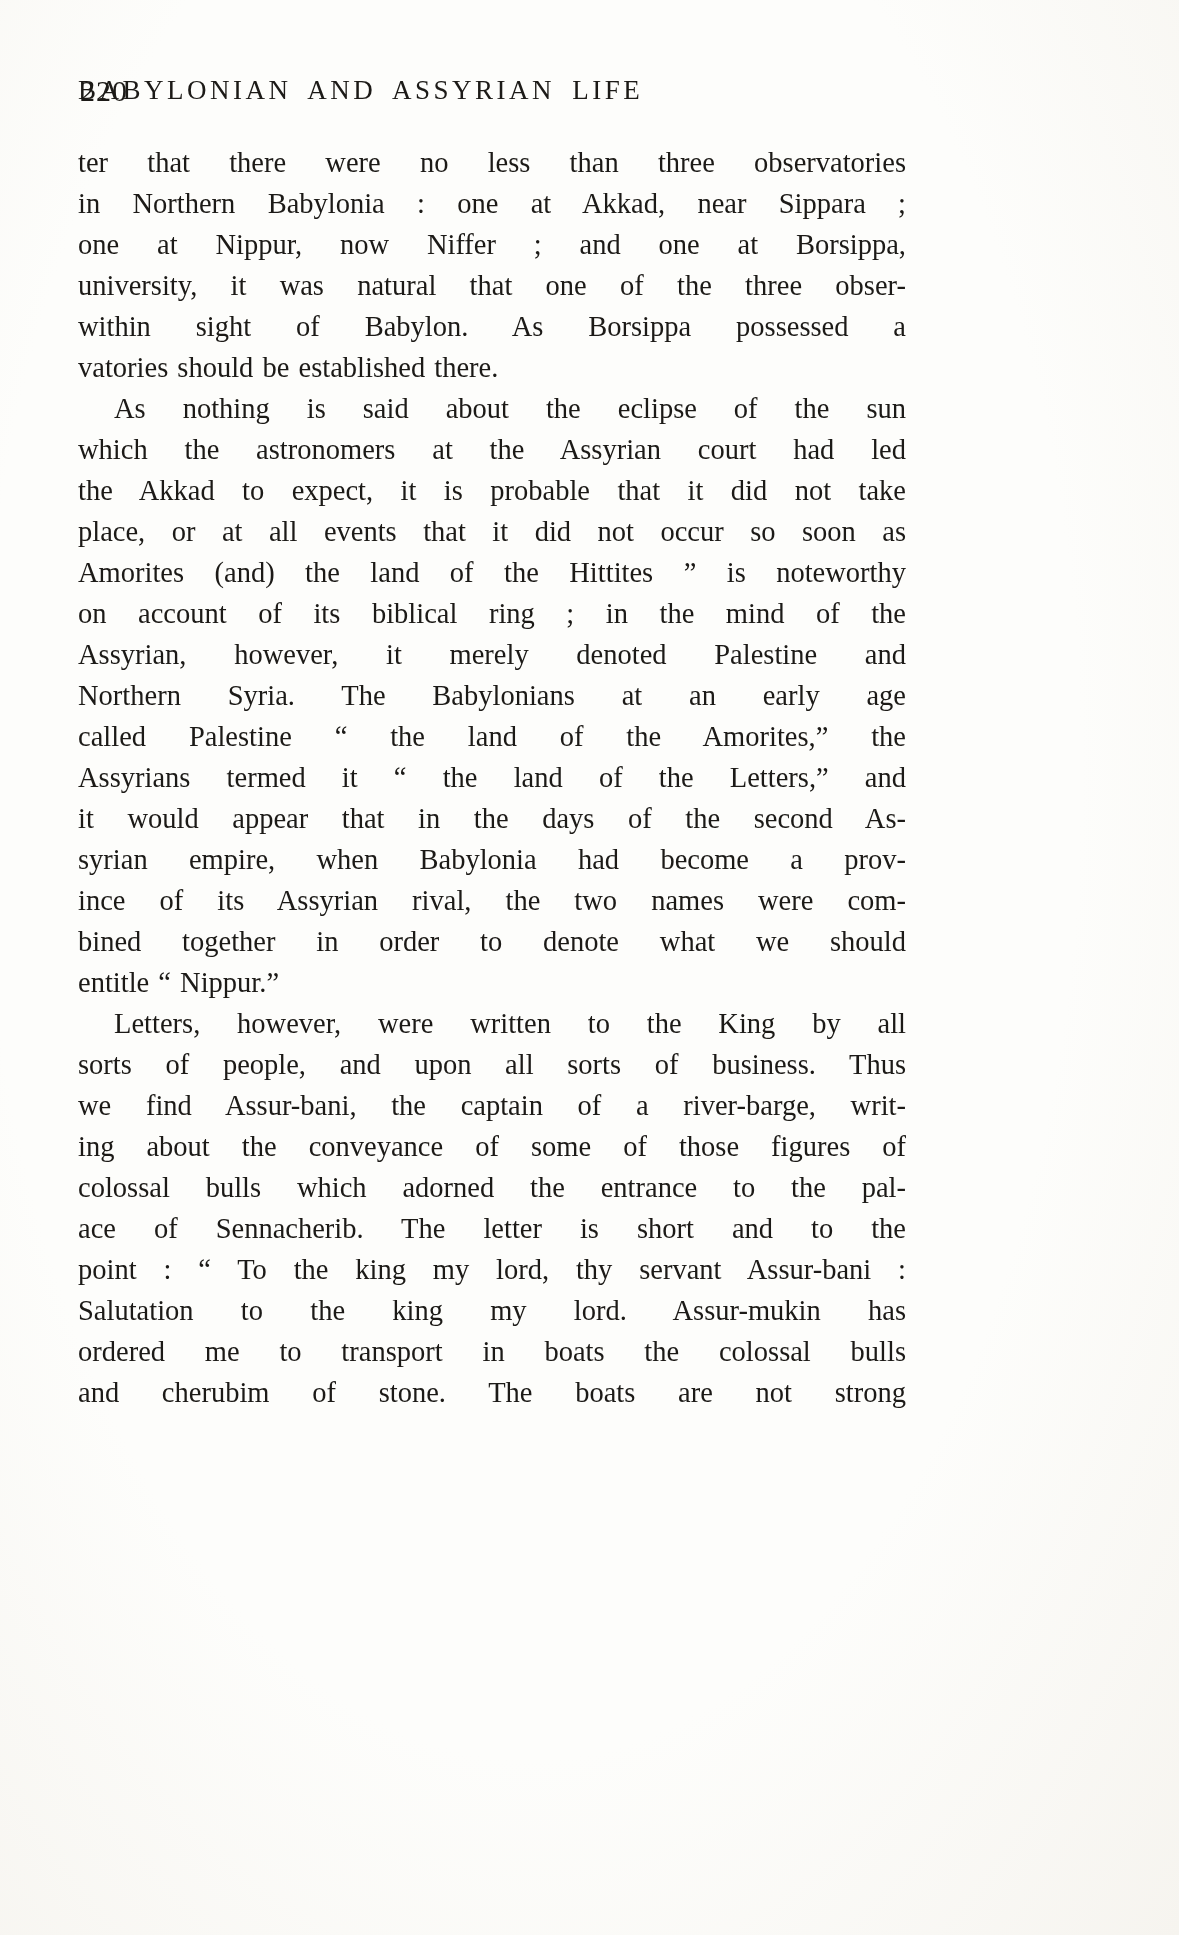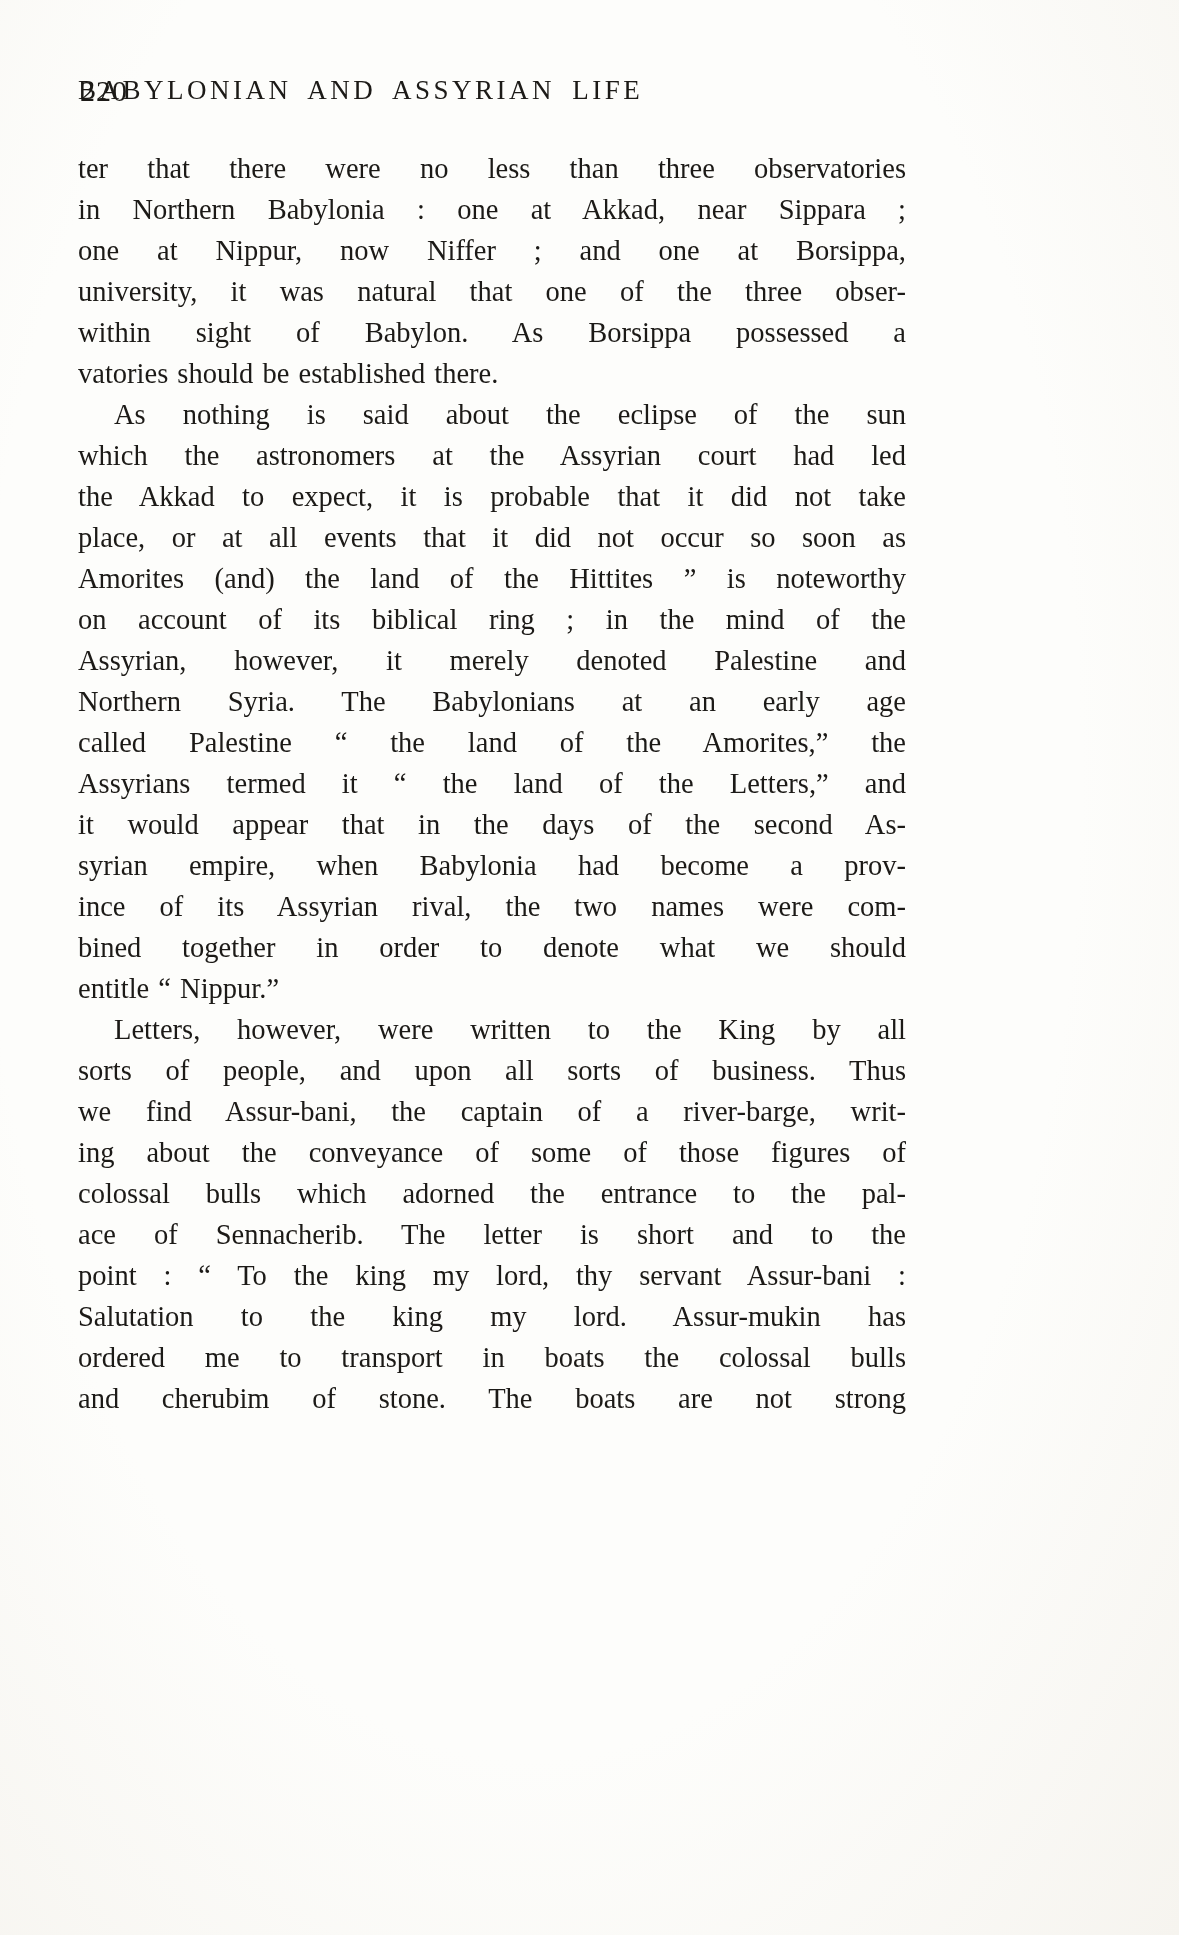--- a/index.html
+++ b/index.html
@@ -42,21 +42,20 @@
     font-weight: 500;
   }
   .body-text {
     position: absolute;
     top: 142px;
     left: 78px;
     width: 828px;
     font-size: 28.5px;
     line-height: 41px;
     word-spacing: 2px;
-    margin-top: 6px;
   }
   .line {
     text-align: justify;
     text-align-last: justify;
     white-space: normal;
     height: 41px;
     overflow: visible;
   }
   .line.indent {
     text-indent: 36px;

